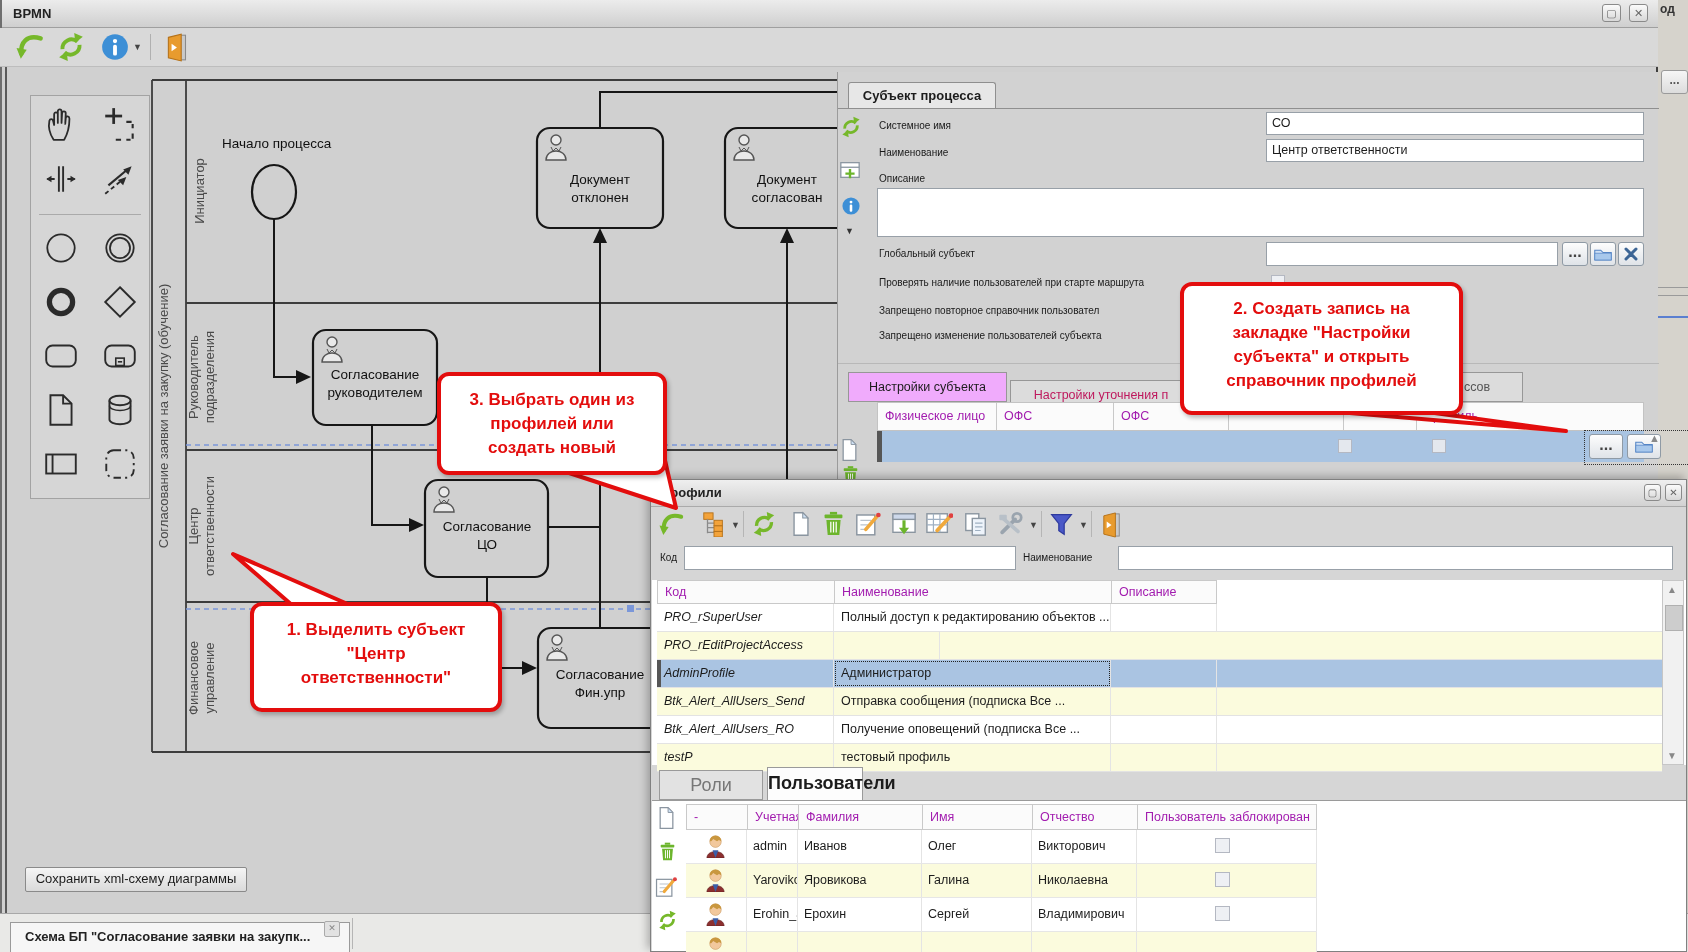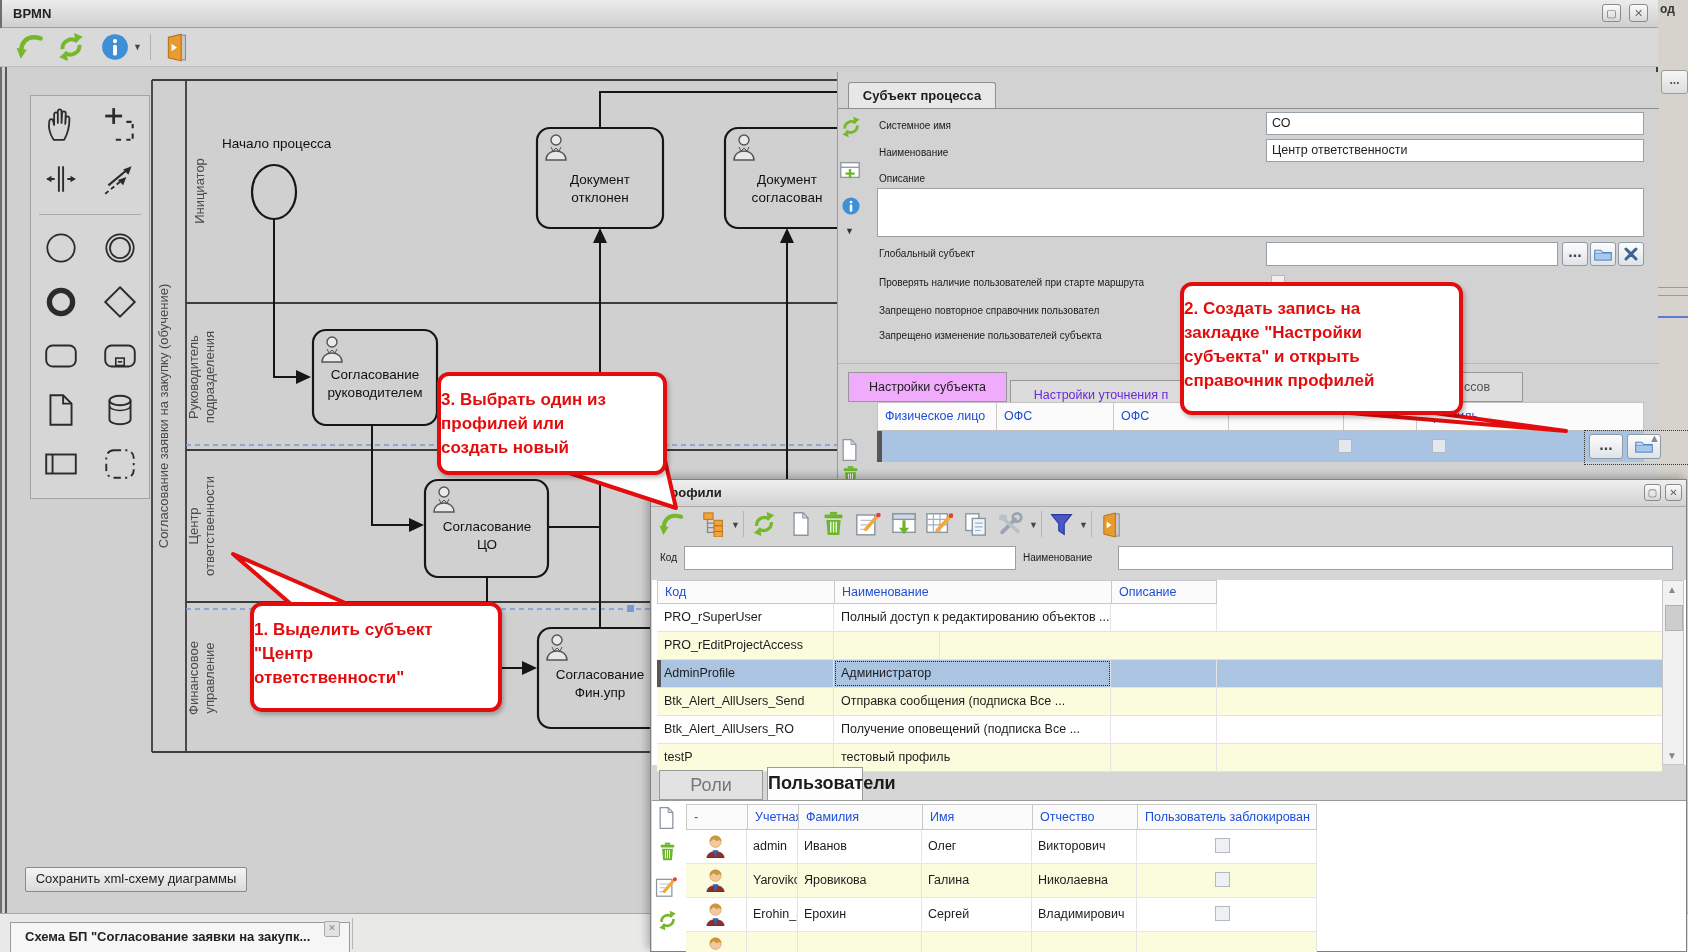--- a/index.html
+++ b/index.html
@@ -39,43 +39,43 @@
   .phline{position:absolute;left:0;top:36px;width:821px;height:1px;background:#8f8f8f;}
   .flabel{position:absolute;font-size:10px;color:#1a1a1a;white-space:nowrap;}
   .inp{position:absolute;background:#fff;border:1px solid #98a0a8;box-sizing:border-box;
     font-size:12.5px;padding:3px 5px;font-family:"Liberation Sans",sans-serif;}
   .sqbtn{position:absolute;width:26px;height:24px;border:1px solid #8f9aa5;border-radius:3px;
     background:linear-gradient(#fdfdfd,#dfe3e8);box-sizing:border-box;text-align:center;}
   .cb{position:absolute;width:14px;height:14px;background:#eef0f4;border:1px solid #b4b8c2;box-sizing:border-box;}
   .subtab{position:absolute;height:30px;border:1px solid #979797;box-sizing:border-box;
     font-size:12.5px;text-align:center;}
   .hcell{border-right:1px solid #c9c9c9;box-sizing:border-box;background:#fbfbfb;
-    font-size:12.5px;color:#1d4ed8;padding:6px 0 0 7px;white-space:nowrap;overflow:hidden;height:100%;}
+    font-size:12.5px;color:#a21caf;padding:6px 0 0 7px;white-space:nowrap;overflow:hidden;height:100%;}
   
   .callout{position:absolute;background:#fff;border:4px solid #e30d0d;border-radius:12px;
-    z-index:8;color:#e30d0d;font-weight:bold;font-size:17px;
+    z-index:8;color:#e30d0d;font-weight:bold;font-size:17px;text-align:center;
     box-sizing:border-box;box-shadow:2px 3px 4px rgba(0,0,0,.25);}
   .callout .ln{line-height:24px;}
   .tails{left:0;top:0;width:1688px;height:952px;z-index:7;pointer-events:none;}
   
   .dialog{left:650px;top:479px;width:1037px;height:473px;background:#d6d6d6;
     border:1px solid #808080;z-index:6;box-sizing:border-box;box-shadow:-3px -3px 8px rgba(0,0,0,.25);}
   .dtitle{position:absolute;left:0;top:0;width:100%;height:26px;
     background:linear-gradient(#efefef,#d2d2d2);border-bottom:1px solid #aaa;}
   .dtitle .t{position:absolute;left:10px;top:5px;font-size:13px;font-weight:bold;color:#222;}
   .dtb{position:absolute;left:0;top:26px;width:100%;height:38px;}
   .vsep{position:absolute;top:5px;width:1px;height:26px;background:#b5b5b5;}
   .caret{position:absolute;font-size:9px;color:#444;top:14px;}
   .whitearea{position:absolute;background:#fff;}
   .prow{display:flex;height:27px;border-bottom:1px solid #e3e3e3;background:#fff;position:relative;}
   .prow.odd{background:#fbfbdd;}
   .prow.sel{background:#aac4e2;}
   .pcell{border-right:1px solid #e4e4e4;padding:6px 0 0 7px;font-size:12.5px;
     white-space:nowrap;overflow:hidden;box-sizing:border-box;}
-  .pc-code{width:177px;}.pc-name{width:277px;}.pc-desc{width:106px;}
+  .pc-code{width:177px;font-style:italic;}.pc-name{width:277px;}.pc-desc{width:106px;}
   .pcell.focus{outline:1px dotted #222;outline-offset:-2px;}
   .selbar{position:absolute;left:0;top:0;width:4px;height:100%;background:#565656;}
   .urow{display:flex;height:33px;border-bottom:1px solid #e6e6e6;background:#fff;position:relative;}
   .urow.odd{background:#fbfbdd;}
   .ucell{border-right:1px solid #e4e4e4;padding:9px 0 0 6px;font-size:12.5px;
     white-space:nowrap;overflow:hidden;box-sizing:border-box;}
   .uc-av{width:61px;padding:3px 0 0 18px;}.uc-login{width:51px;}.uc-last{width:124px;}
   .uc-first{width:110px;}.uc-middle{width:105px;}.uc-block{width:180px;position:relative;}
   .ucb{position:absolute;left:78px;top:8px;width:15px;height:15px;background:#eef0f4;
     border:1px solid #b4b8c2;box-sizing:border-box;}
@@ -352,21 +352,21 @@
   </div>
 
   <div class="flabel" style="left:41px;top:205px;">Проверять наличие пользователей при старте маршрута</div>
   <div class="cb" style="left:433px;top:203px;"></div>
   <div class="flabel" style="left:41px;top:233px;">Запрещено повторное справочник пользовател</div>
   <div class="flabel" style="left:41px;top:258px;">Запрещено изменение пользователей субъекта</div>
 
   <div class="abs" style="left:0;top:291px;width:821px;height:1px;background:#b8b8b8;"></div>
 
   <div class="subtab" style="left:10px;top:300px;width:159px;background:#f0abfc;font-weight:normal;line-height:28px;">Настройки субъекта</div>
-  <div class="subtab" style="left:172px;top:308px;width:182px;background:#dcdcdc;color:#6d28d9;line-height:28px;white-space:nowrap;overflow:hidden;">Настройки уточнения п</div>
+  <div class="subtab" style="left:172px;top:308px;width:182px;background:#dcdcdc;color:#be185d;line-height:28px;white-space:nowrap;overflow:hidden;">Настройки уточнения п</div>
   <div class="subtab" style="left:593px;top:300px;width:92px;background:#dcdcdc;color:#555;line-height:28px;">ссов</div>
 
   <div class="abs" style="left:39px;top:330px;width:767px;height:29px;display:flex;border:1px solid #c3c3c3;box-sizing:border-box;">
     <div class="hcell" style="width:119px;">Физическое лицо</div>
     <div class="hcell" style="width:117px;">ОФС</div>
     <div class="hcell" style="width:115px;">ОФС</div>
     <div class="hcell" style="width:115px;"></div>
     <div class="hcell" style="width:73px;"></div>
     <div class="hcell" style="width:226px;border-right:none;">Профиль</div>
   </div>

